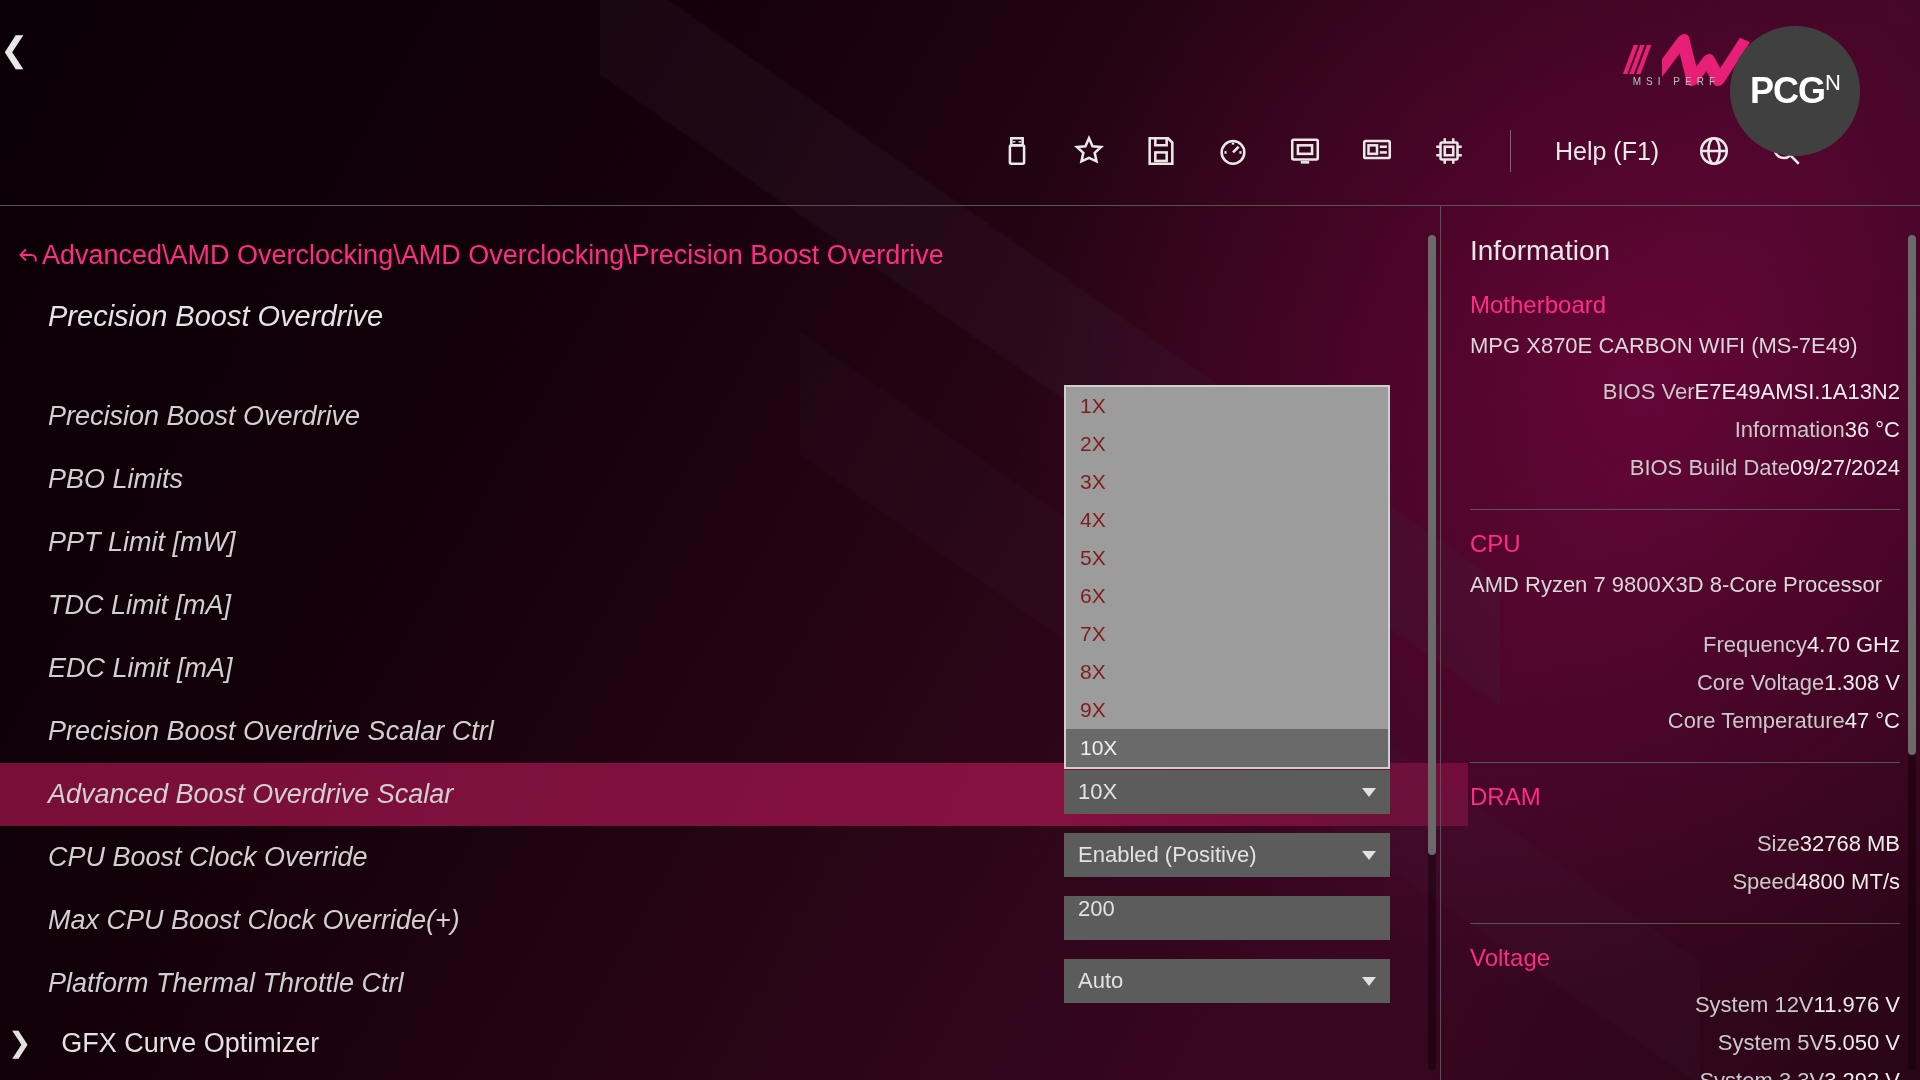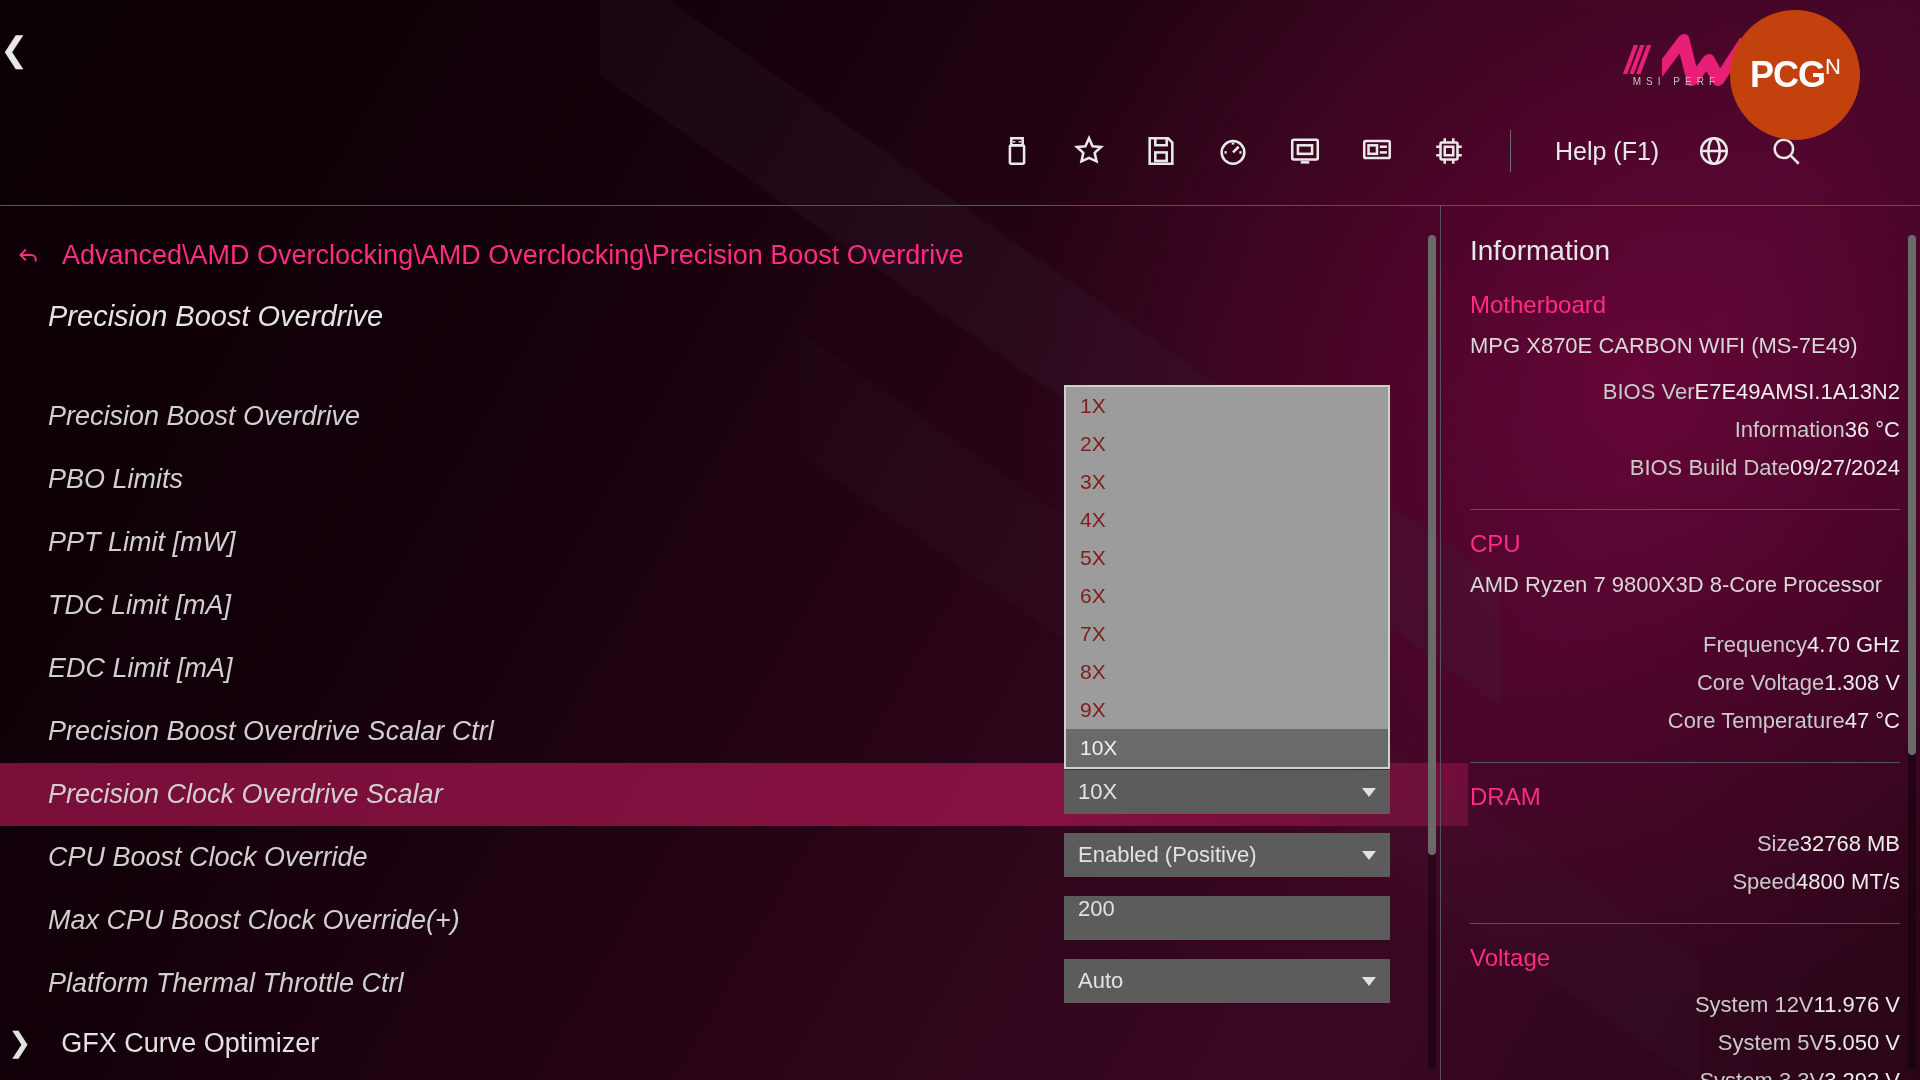--- a/index.html
+++ b/index.html
@@ -24,28 +24,28 @@
   .back-chevron { position:absolute; left:0; top:32px; color:#e8e8e8; font-size:34px; cursor:pointer; line-height:1; }
   .logo-area { position:absolute; right:170px; top:28px; display:flex; align-items:center; gap:18px; color:#e81f76; }
   .slashes { font-style:italic; font-weight:900; font-size:38px; letter-spacing:-4px; }
   .m-flag { width:88px; height:64px; display:block; }
   .brand-sub { position:absolute; right:200px; top:76px; font-size:10px; letter-spacing:5px; color:#c0c0c0; white-space:nowrap; }
   .toolbar { position:absolute; left:1000px; top:130px; display:flex; align-items:center; gap:38px; }
   .ticon { width:34px; height:34px; fill:none; stroke:#e9e9e9; stroke-width:1.8; cursor:pointer; }
   .toolbar .sep { width:1px; height:42px; background:#6d6d6d; margin:0 6px; }
   .help { color:#e9e9e9; font-size:25px; cursor:pointer; }
   
-  .badge { position:absolute; right:60px; top:10px; width:130px; height:130px; border-radius:50%; background:#c2410c; display:flex; align-items:center; justify-content:center; }
+  .badge { position:absolute; right:60px; top:26px; width:130px; height:130px; border-radius:50%; background:#404040; display:flex; align-items:center; justify-content:center; }
   .badge-txt { font-family:Arial Black,Arial,sans-serif; font-weight:900; font-size:36px; color:#fff; letter-spacing:-1px; }
   .badge-txt small { font-size:22px; font-weight:400; vertical-align:top; }
   
   .hr-top { position:absolute; left:0; right:0; top:205px; height:1px; background:#555; }
   .vline  { position:absolute; left:1440px; top:206px; bottom:0; width:1px; background:#555; }
   
-  .crumb { position:absolute; left:14px; top:240px; display:flex; align-items:center; gap:22px; color:#ff2c84; font-size:27px; }
+  .crumb { position:absolute; left:14px; top:240px; display:flex; align-items:center; gap:2px; color:#ff2c84; font-size:27px; }
   .crumb .back-ico { stroke:#ff2c84; }
   
   .lscroll-track { position:absolute; left:1428px; top:235px; width:8px; bottom:10px; background:rgba(0,0,0,.35); border-radius:4px; }
   .lscroll-thumb { position:absolute; left:1428px; top:235px; width:8px; height:620px; background:#6a6a6a; border-radius:4px; }
   
   .settings { position:absolute; left:48px; top:300px; right:500px;font-style:italic; }
   .section-title { font-size:29px; color:#e4e4e4; margin-bottom:52px; }
   .row { display:flex; align-items:center; height:63px; font-size:27px; }
   .row .lbl { flex:0 0 1010px; color:#d0d0d0; }
   .row.highlight { position:relative; }
@@ -181,21 +181,21 @@
   <div class="row">
       <span class="lbl">TDC Limit [mA]</span>
     </div>
   <div class="row">
       <span class="lbl">EDC Limit [mA]</span>
     </div>
   <div class="row">
       <span class="lbl">Precision Boost Overdrive Scalar Ctrl</span>
     </div>
   <div class="row highlight">
-      <span class="lbl">Precision Clock Overdrive Scalar</span>
+      <span class="lbl">Advanced Boost Overdrive Scalar</span>
     </div>
   <div class="row">
       <span class="lbl">CPU Boost Clock Override</span>
     </div>
   <div class="row">
       <span class="lbl">Max CPU Boost Clock Override(+)</span>
     </div>
   <div class="row">
       <span class="lbl">Platform Thermal Throttle Ctrl</span>
     </div>

